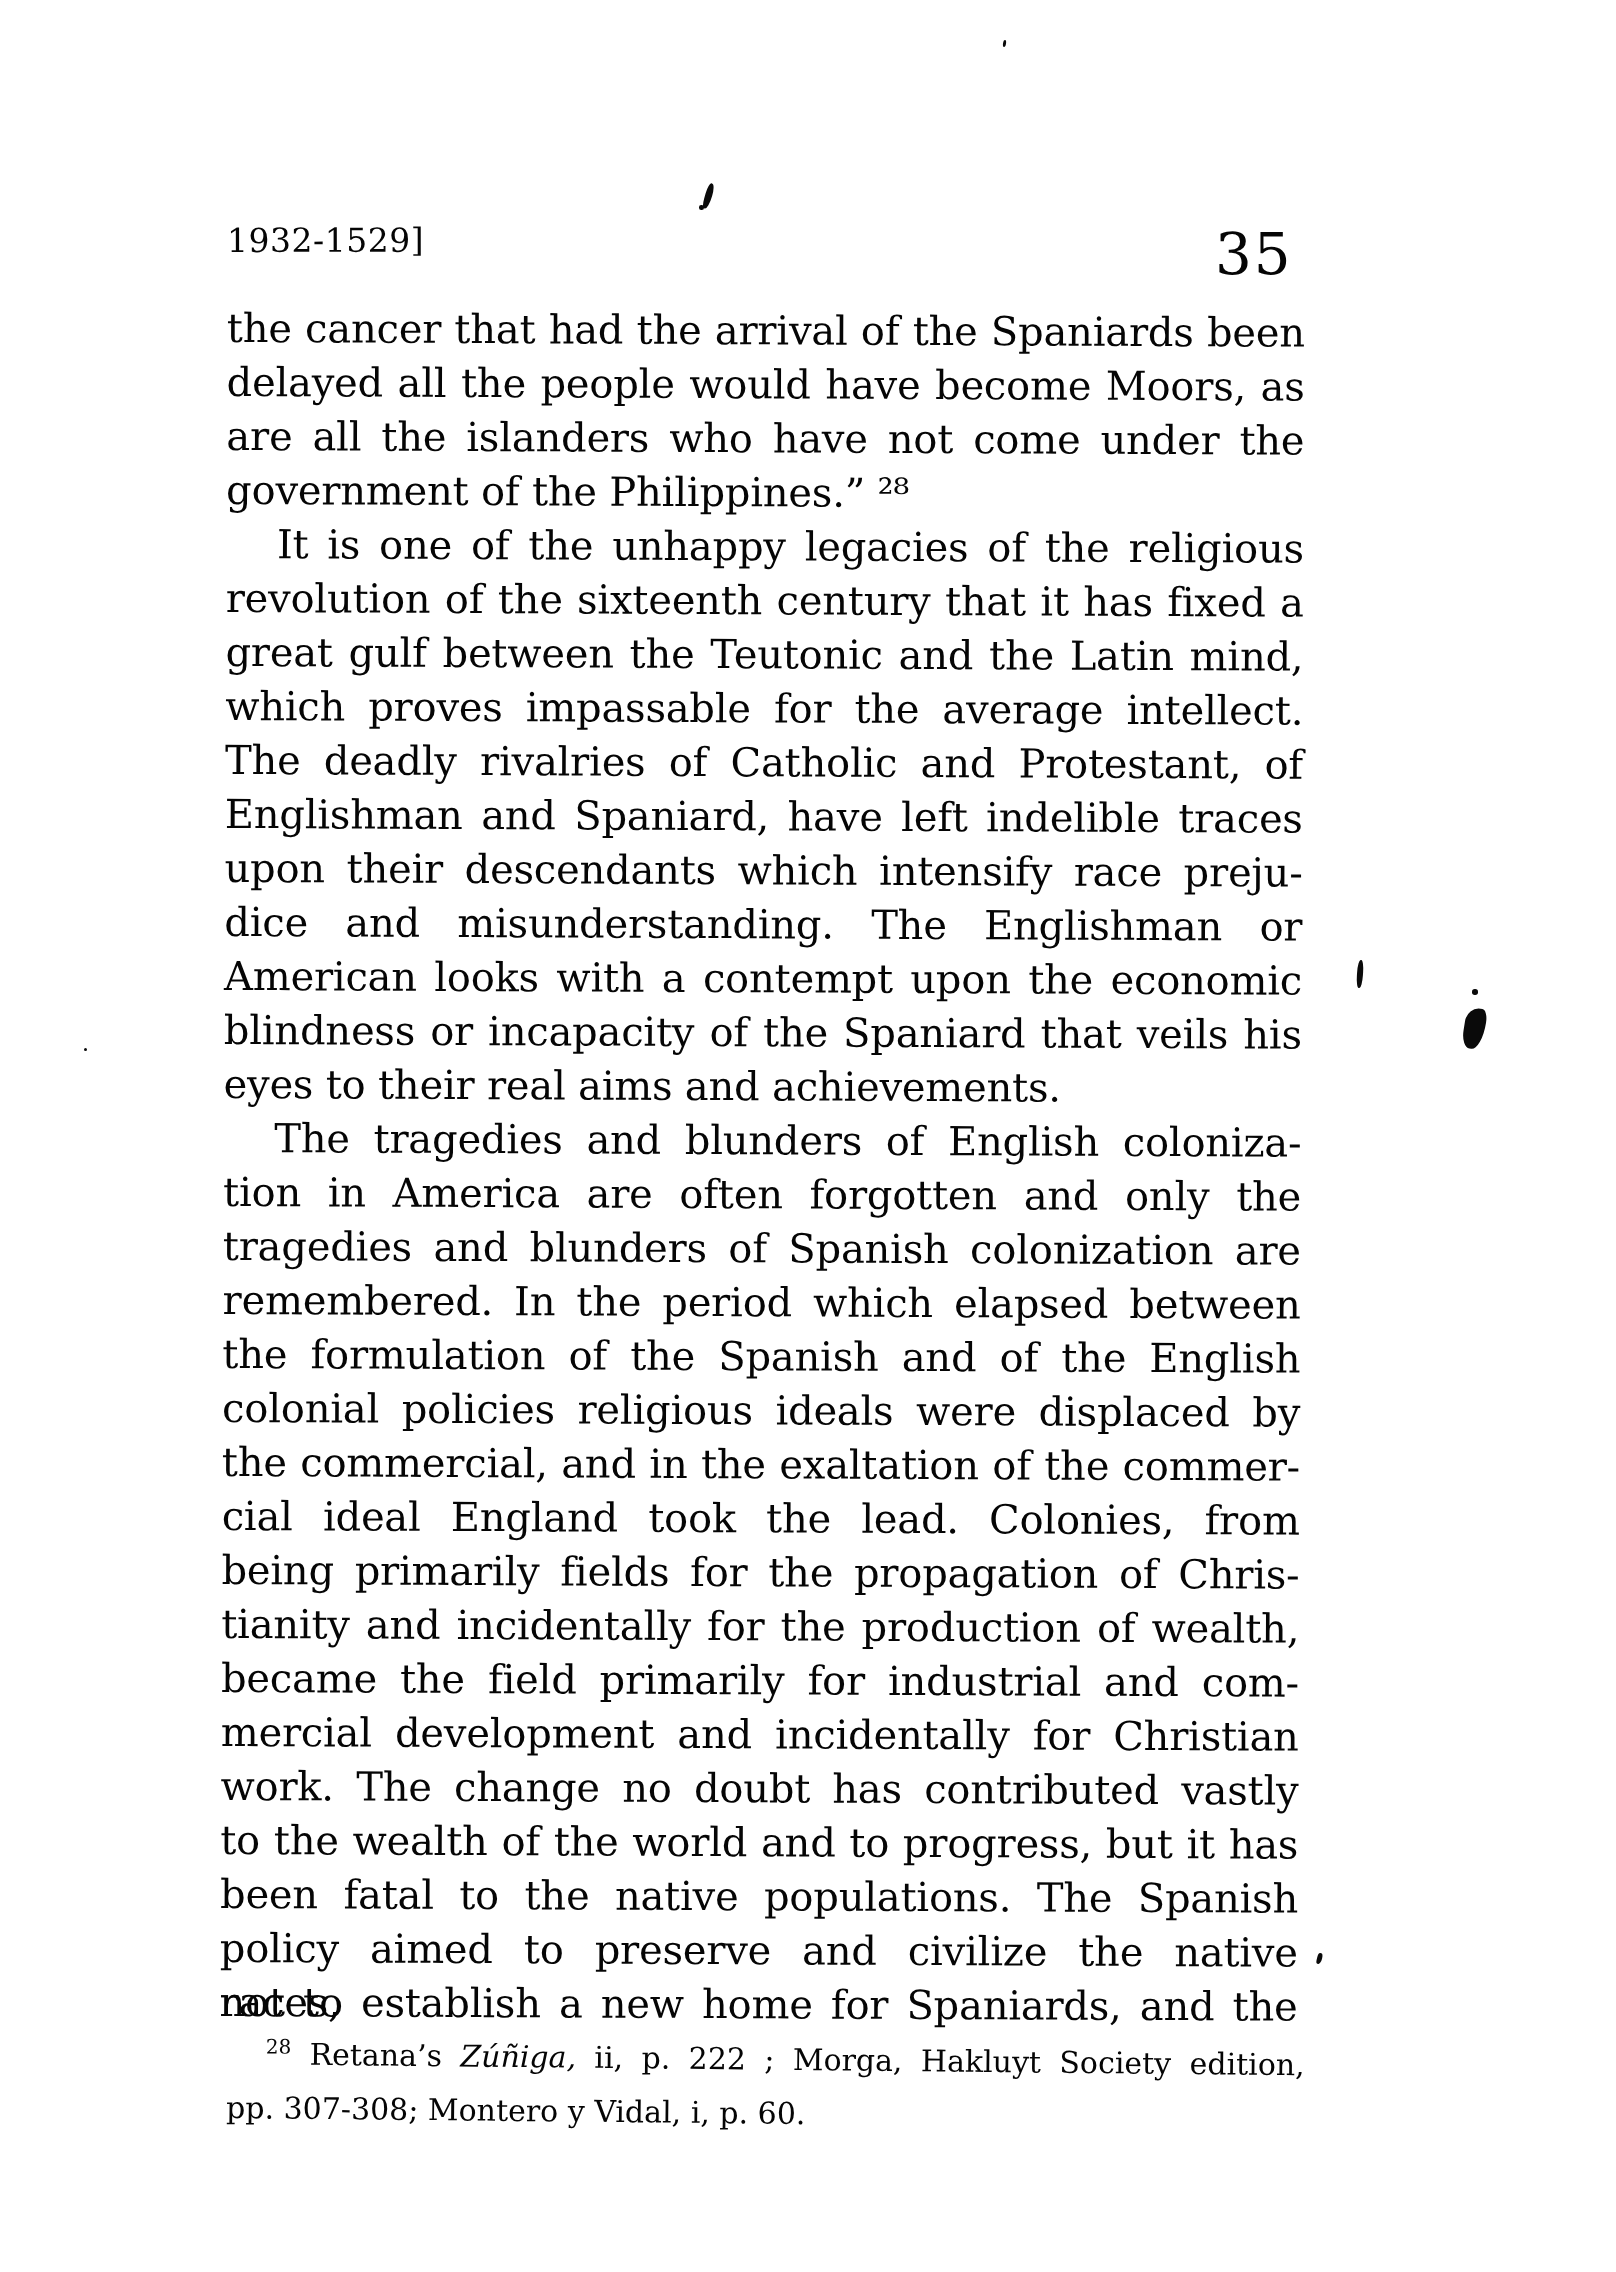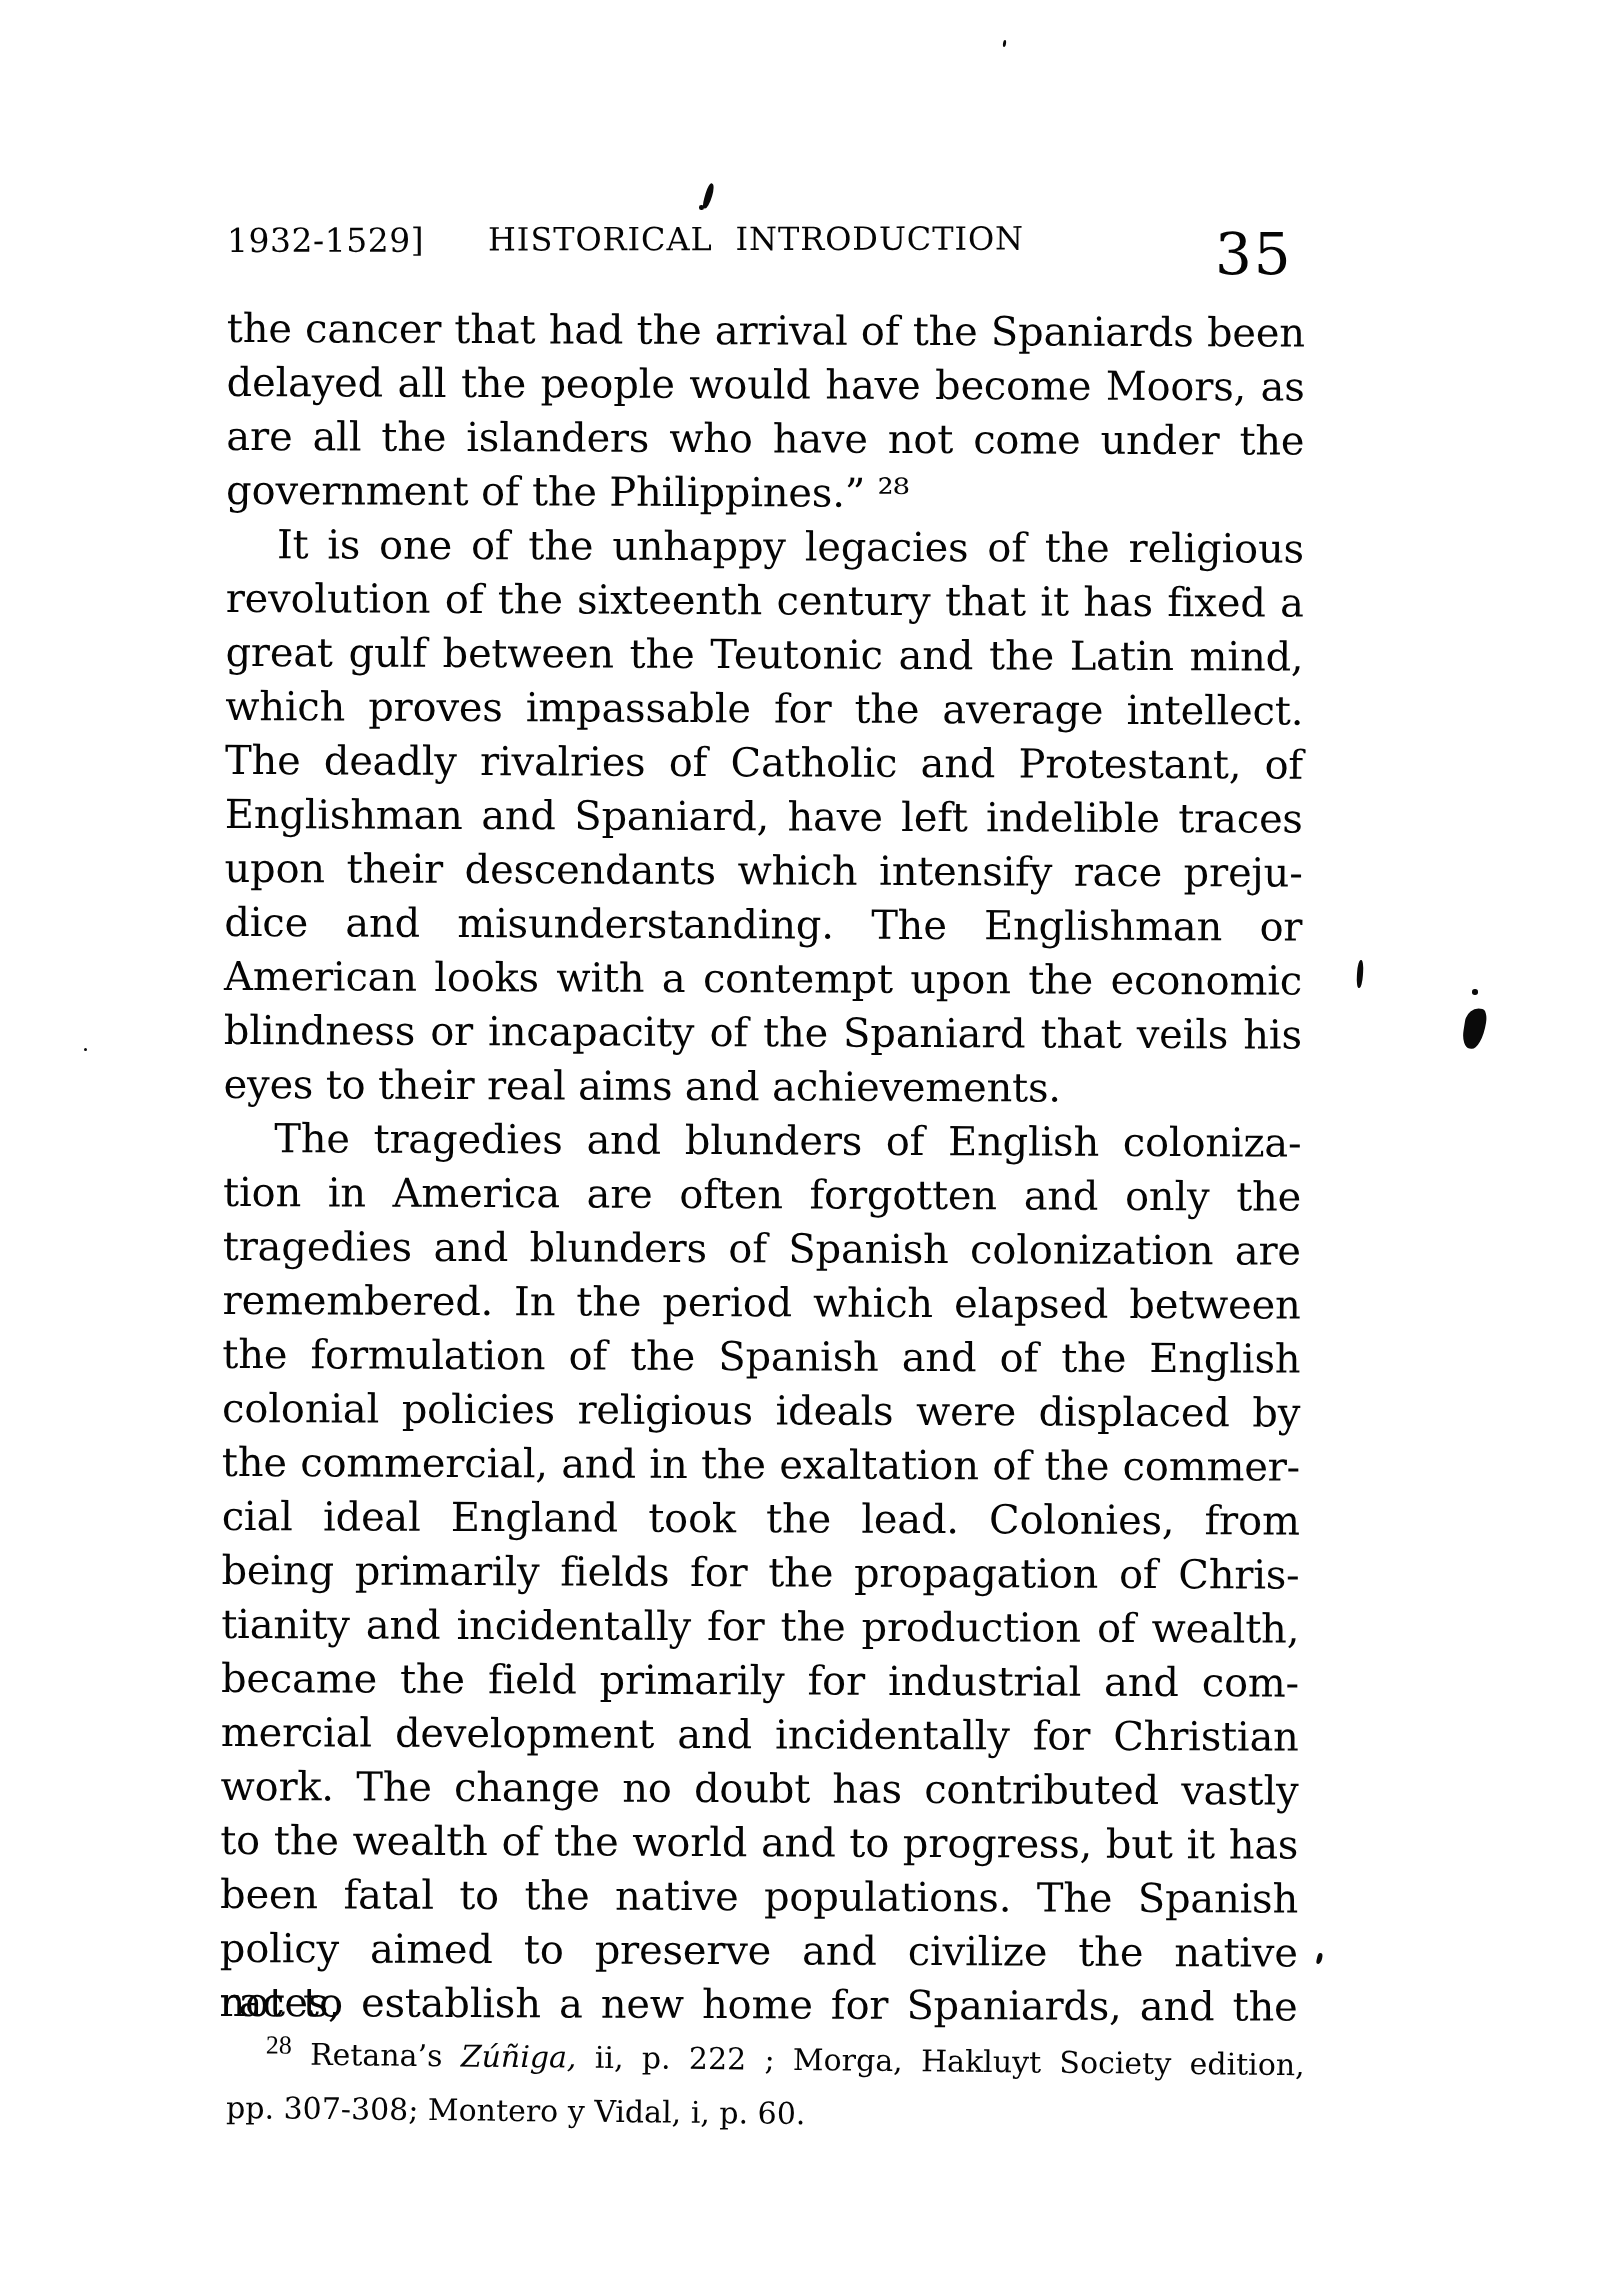--- a/index.html
+++ b/index.html
@@ -49,21 +49,21 @@
   .footnote{
     position:absolute;left:227px;top:2027px;width:1078px;
     transform:rotate(0.6deg);transform-origin:0 0;
   }
   .fn-line{
     font-size:30px;line-height:54px;
     text-align:justify;text-align-last:justify;
   }
   .fn-line.fn-first{padding-left:39px;}
   .fn-line.fn-second{text-align-last:left;}
-  .fn-sup{font-size:26px;vertical-align:super;line-height:0;font-family:Liberation Serif, serif;}
+  .fn-sup{font-size:20px;vertical-align:super;line-height:0;}
   .fn-italic{font-style:italic;}
 
   
   .ink{position:absolute;background:#0a0a0a;}
   .mark-top-stroke{
     left:705px;top:183px;width:6.8px;height:26px;
     border-radius:48% 52% 60% 40%;
     transform:rotate(16deg);
   }
   .mark-top-stroke-dot{
@@ -104,21 +104,20 @@
   <div class="ink mark-top-stroke-dot"></div>
   <div class="ink mark-top-speck"></div>
   <div class="ink mark-margin-stroke"></div>
   <div class="ink mark-margin-blob"></div>
   <div class="ink mark-margin-blob-speck"></div>
   <div class="ink mark-left-dot"></div>
   <div class="ink mark-races-comma"></div>
 
   <header class="running-head">
     <span class="rh-date">1932-1529]</span>
-    <span class="rh-title">HISTORICAL INTRODUCTION</span>
     <span class="rh-page">35</span>
   </header>
 
   <main class="body-block">
     <div>
         <div class="line">the cancer that had the arrival of the Spaniards been</div>
         <div class="line">delayed all the people would have become Moors, as</div>
         <div class="line">are all the islanders who have not come under the</div>
         <div class="line short">government of the Philippines.” ²⁸</div>
         <div class="line indent">It is one of the unhappy legacies of the religious</div>

